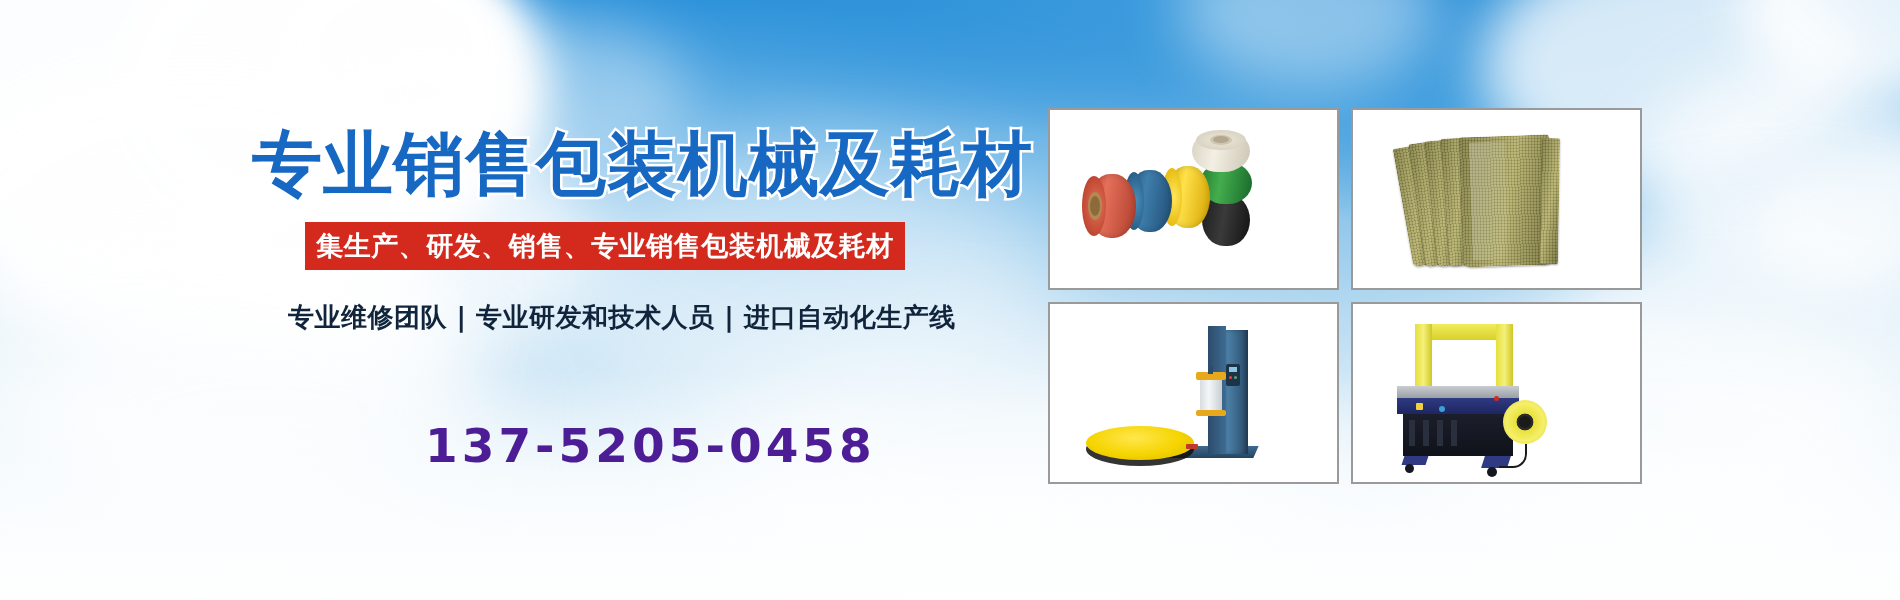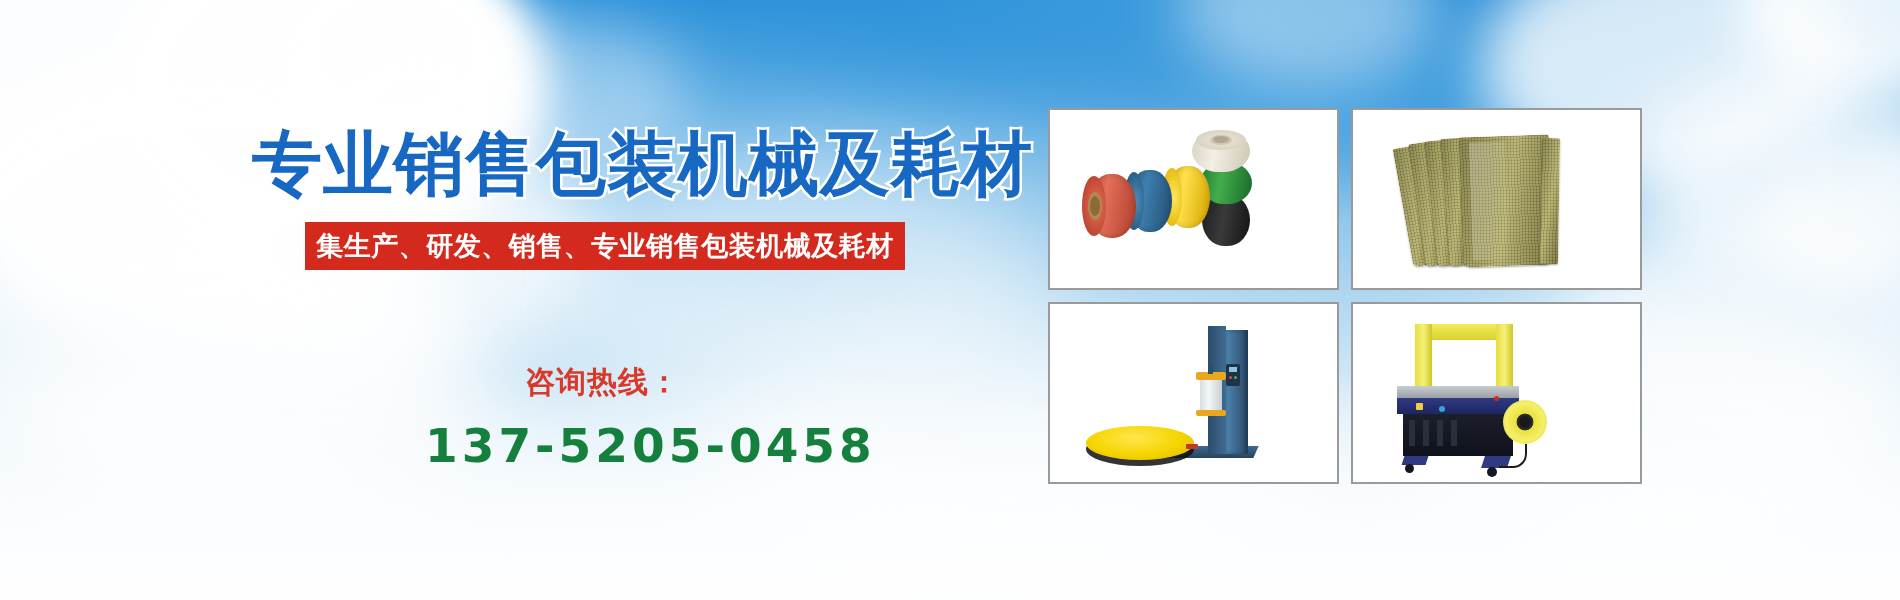--- a/index.html
+++ b/index.html
@@ -144,21 +144,21 @@
     letter-spacing: 1px;
     white-space: nowrap;
   }
 
   .hotline-number {
     position: absolute;
     left: 425px;
     top: 418px;
     font-size: 47px;
     font-weight: bold;
-    color: #15803d;
+    color: #4c1d95;
     letter-spacing: 4px;
     white-space: nowrap;
   }
 
   
   .product-grid {
     position: absolute;
     left: 1048px;
     top: 108px;
     width: 594px;
@@ -242,22 +242,22 @@
   <div class="bottom-haze"></div>
 
   <div class="text-block">
 
     <div class="headline">专业销售包装机械及耗材</div>
 
     <div class="red-bar">
       <span class="red-bar-text">集生产、研发、销售、专业销售包装机械及耗材</span>
     </div>
 
-
-    <div class="hotline-label">咨询热线：</div>
+    <div class="feature-line">专业维修团队 | 专业研发和技术人员 | 进口自动化生产线</div>
+
 
     <div class="hotline-number">137-5205-0458</div>
   </div>
 
   <div class="product-grid">
 
     <div class="tile">
       <div class="scene">
 
         <div class="roll-body" style="left:152px; top:84px; width:48px; height:52px;

